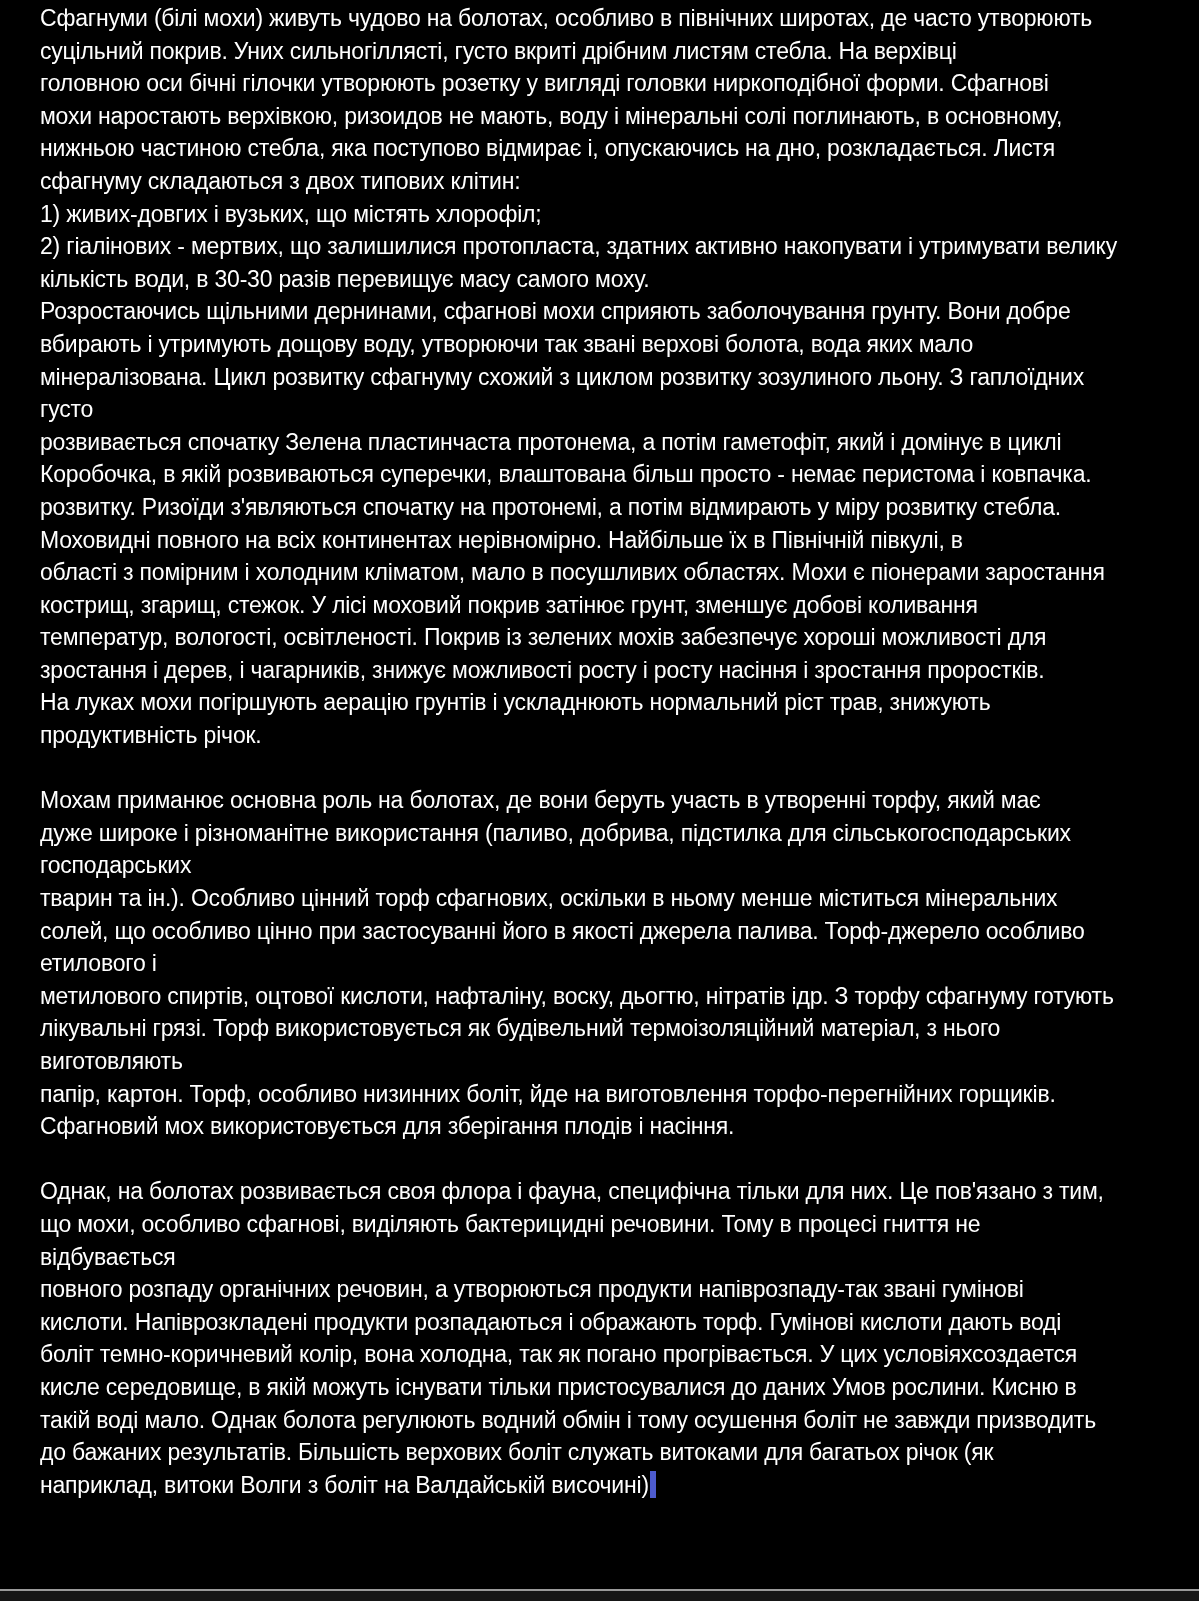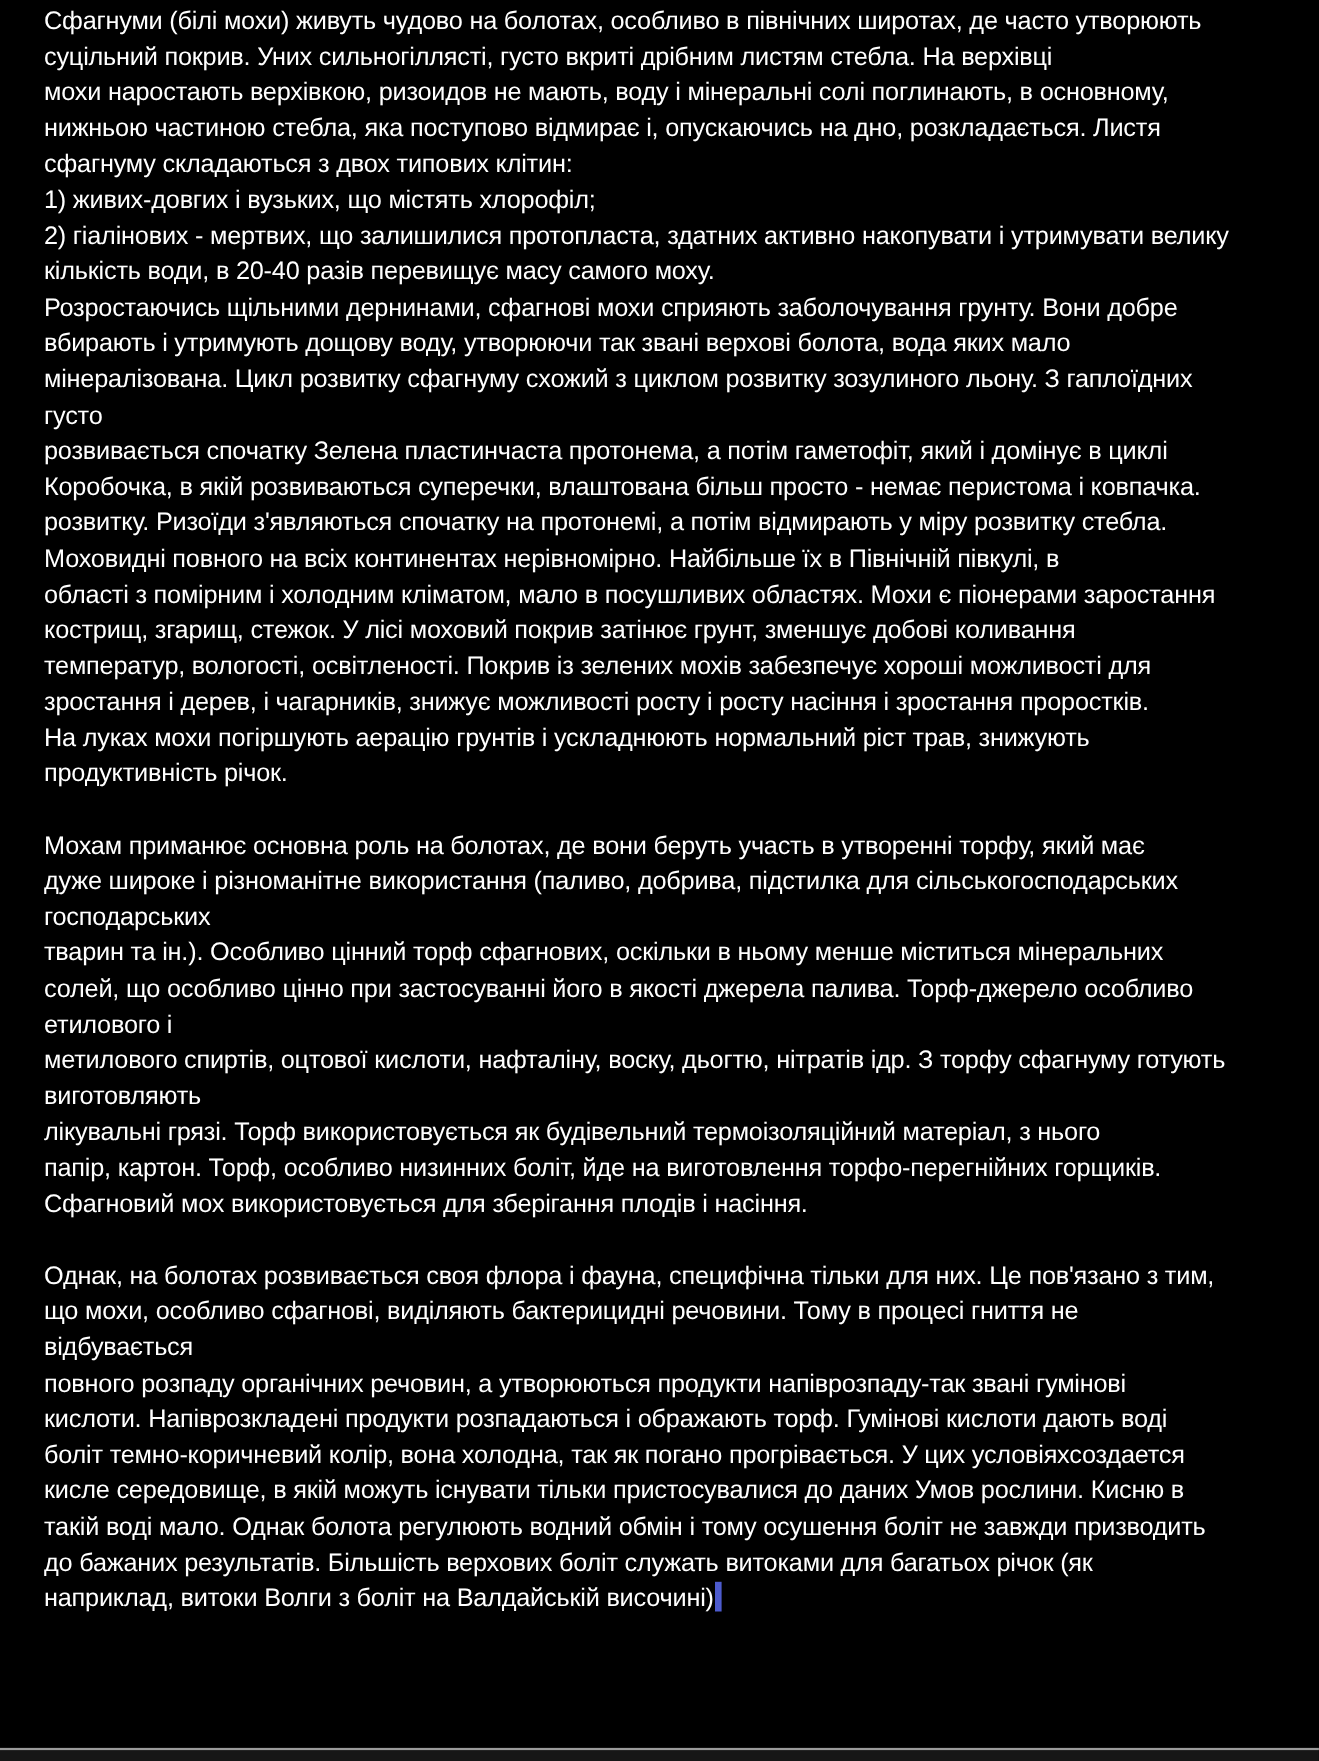--- a/index.html
+++ b/index.html
@@ -50,26 +50,27 @@
     border-top: 2px solid #9a9a9a;
     box-sizing: content-box;
   }
 </style>
 </head>
 <body style="background: rgb(0, 0, 0);">
 
 <div class="editor" id="editor" style="color: rgb(255, 255, 255);">
     <div class="line">Сфагнуми (білі мохи) живуть чудово на болотах, особливо в північних широтах, де часто утворюють</div>
     <div class="line">суцільний покрив. Уних сильногіллясті, густо вкриті дрібним листям стебла. На верхівці</div>
+    <div class="line">головною оси бічні гілочки утворюють розетку у вигляді головки ниркоподібної форми. Сфагнові</div>
     <div class="line">мохи наростають верхівкою, ризоидов не мають, воду і мінеральні солі поглинають, в основному,</div>
     <div class="line">нижньою частиною стебла, яка поступово відмирає і, опускаючись на дно, розкладається. Листя</div>
     <div class="line">сфагнуму складаються з двох типових клітин:</div>
     <div class="line">1) живих-довгих і вузьких, що містять хлорофіл;</div>
     <div class="line">2) гіалінових - мертвих, що залишилися протопласта, здатних активно накопувати і утримувати велику</div>
-    <div class="line">кількість води, в 20-40 разів перевищує масу самого моху.</div>
+    <div class="line">кількість води, в 30-30 разів перевищує масу самого моху.</div>
     <div class="line">Розростаючись щільними дернинами, сфагнові мохи сприяють заболочування грунту. Вони добре</div>
     <div class="line">вбирають і утримують дощову воду, утворюючи так звані верхові болота, вода яких мало</div>
     <div class="line">мінералізована. Цикл розвитку сфагнуму схожий з циклом розвитку зозулиного льону. З гаплоїдних</div>
     <div class="line">густо</div>
     <div class="line">розвивається спочатку Зелена пластинчаста протонема, а потім гаметофіт, який і домінує в циклі</div>
     <div class="line">Коробочка, в якій розвиваються суперечки, влаштована більш просто - немає перистома і ковпачка.</div>
     <div class="line">розвитку. Ризоїди з'являються спочатку на протонемі, а потім відмирають у міру розвитку стебла.</div>
     <div class="line">Моховидні повного на всіх континентах нерівномірно. Найбільше їх в Північній півкулі, в</div>
     <div class="line">області з помірним і холодним кліматом, мало в посушливих областях. Мохи є піонерами заростання</div>
     <div class="line">кострищ, згарищ, стежок. У лісі моховий покрив затінює грунт, зменшує добові коливання</div>
@@ -78,22 +79,22 @@
     <div class="line">На луках мохи погіршують аерацію грунтів і ускладнюють нормальний ріст трав, знижують</div>
     <div class="line">продуктивність річок.</div>
     <div class="line">&nbsp;</div>
     <div class="line">Мохам приманює основна роль на болотах, де вони беруть участь в утворенні торфу, який має</div>
     <div class="line">дуже широке і різноманітне використання (паливо, добрива, підстилка для сільськогосподарських</div>
     <div class="line">господарських</div>
     <div class="line">тварин та ін.). Особливо цінний торф сфагнових, оскільки в ньому менше міститься мінеральних</div>
     <div class="line">солей, що особливо цінно при застосуванні його в якості джерела палива. Торф-джерело особливо</div>
     <div class="line">етилового і</div>
     <div class="line">метилового спиртів, оцтової кислоти, нафталіну, воску, дьогтю, нітратів ідр. З торфу сфагнуму готують</div>
+    <div class="line">лікувальні грязі. Торф використовується як будівельний термоізоляційний матеріал, з нього</div>
     <div class="line">виготовляють</div>
-    <div class="line">лікувальні грязі. Торф використовується як будівельний термоізоляційний матеріал, з нього</div>
     <div class="line">папір, картон. Торф, особливо низинних боліт, йде на виготовлення торфо-перегнійних горщиків.</div>
     <div class="line">Сфагновий мох використовується для зберігання плодів і насіння.</div>
     <div class="line">&nbsp;</div>
     <div class="line">Однак, на болотах розвивається своя флора і фауна, специфічна тільки для них. Це пов'язано з тим,</div>
     <div class="line">що мохи, особливо сфагнові, виділяють бактерицидні речовини. Тому в процесі гниття не</div>
     <div class="line">відбувається</div>
     <div class="line">повного розпаду органічних речовин, а утворюються продукти напіврозпаду-так звані гумінові</div>
     <div class="line">кислоти. Напіврозкладені продукти розпадаються і ображають торф. Гумінові кислоти дають воді</div>
     <div class="line">боліт темно-коричневий колір, вона холодна, так як погано прогрівається. У цих условіяхсоздается</div>
     <div class="line">кисле середовище, в якій можуть існувати тільки пристосувалися до даних Умов рослини. Кисню в</div>

